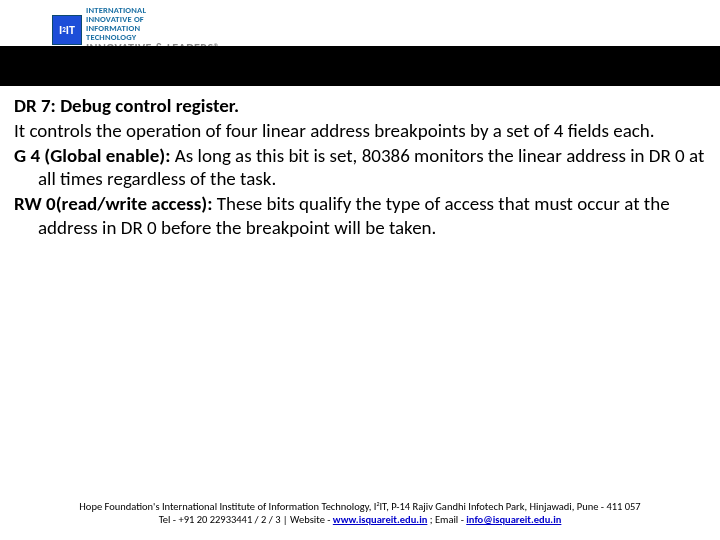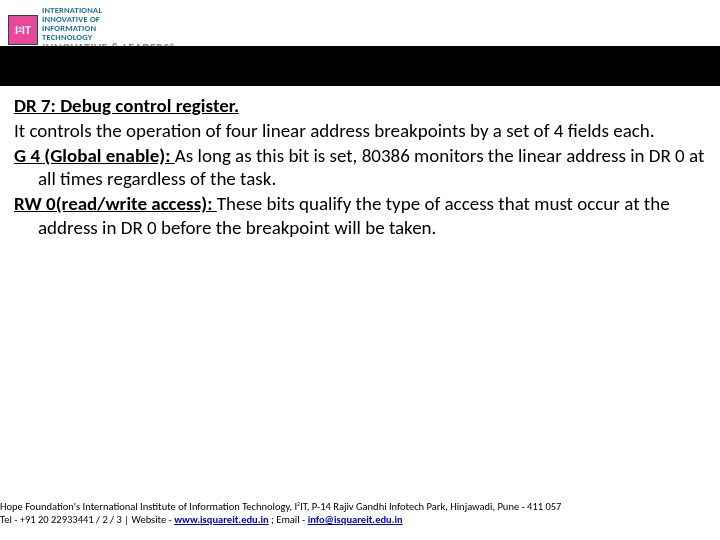--- a/index.html
+++ b/index.html
@@ -17,28 +17,29 @@
     position: absolute;
     top: 6px;
     left: 8px;
     display: flex;
     align-items: center;
     gap: 4px;
   }
   .logo-square {
     width: 28px;
     height: 28px;
-    background: #ec4899;
+    background: #1d4ed8;
     color: #fff;
     font-weight: bold;
     font-size: 12px;
     display: flex;
     align-items: center;
     justify-content: center;
     border: 1px solid #0d4a6f;
+    margin-left: 44px;
   }
   .logo-square sup { font-size: 7px; vertical-align: super; line-height: 0; }
   .logo-text {
     font-size: 8.5px;
     line-height: 1.05;
     color: #1a6fa3;
     font-weight: 600;
     letter-spacing: 0.2px;
   }
   .logo-text .tag { color: #888; font-size: 12px; letter-spacing: 0.4px; font-weight: 700; }
@@ -54,27 +55,27 @@
     position: absolute;
     top: 94px;
     left: 14px;
     right: 14px;
     font-size: 19px;
     line-height: 1.25;
     color: #000;
   }
   .content p { margin: 0 0 1px 0; }
   .content .indent { padding-left: 24px; text-indent: -24px; }
-  .content b { font-weight: 700; text-decoration: underline; }
+  .content b { font-weight: 700; }
   .footer {
     position: absolute;
     bottom: 14px;
     left: 0;
     width: 720px;
-    text-align: left;
+    text-align: center;
     font-size: 10.5px;
     line-height: 1.25;
     color: #000;
   }
   .footer a { color: #0000cc; text-decoration: underline; font-weight: bold; }
   .footer sup { font-size: 6px; vertical-align: super; line-height: 0; }
 </style>
 </head>
 <body>
 

